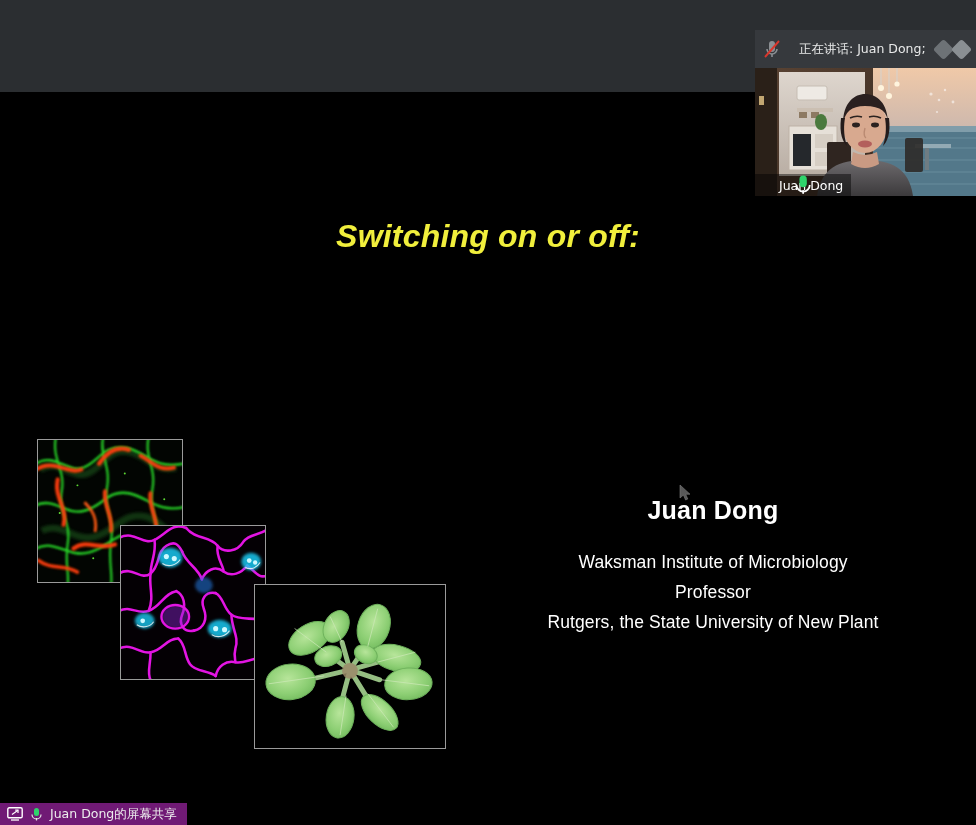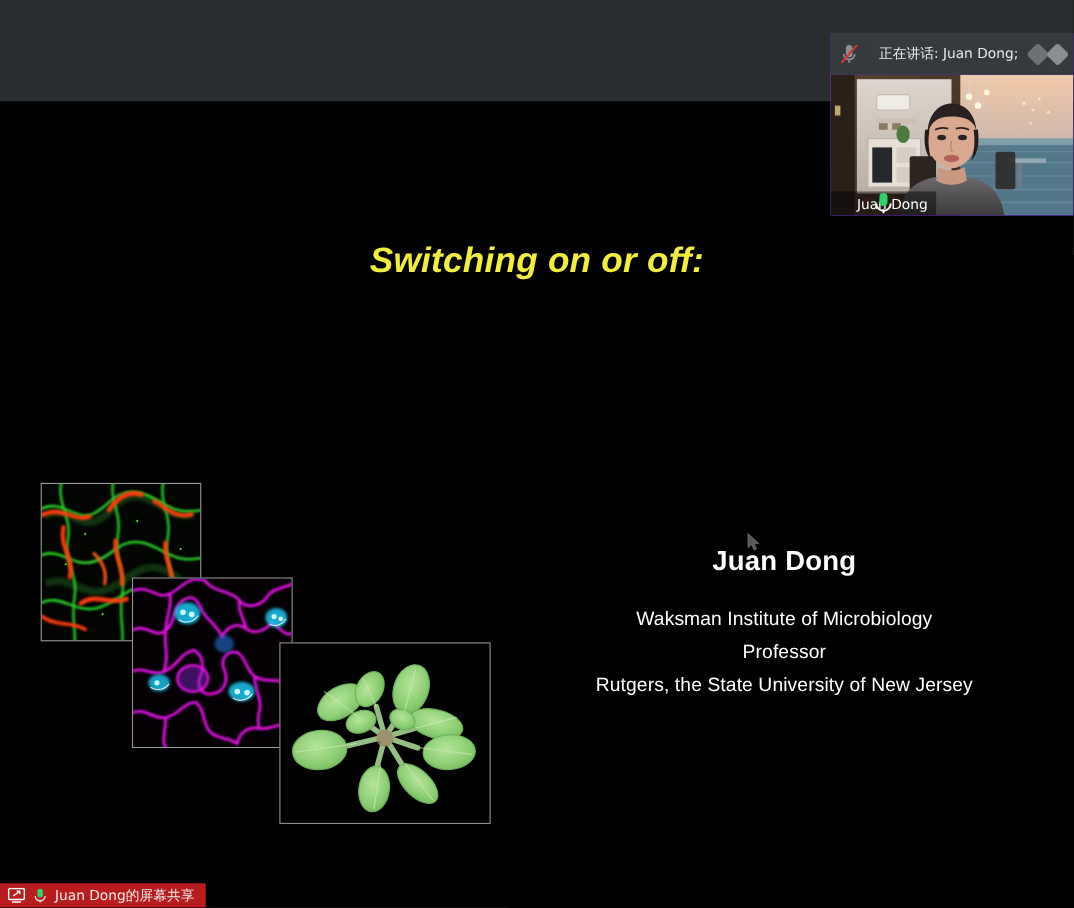--- a/index.html
+++ b/index.html
@@ -47,21 +47,21 @@
   .fig{position:absolute;border:1px solid #9a9a9a;box-sizing:border-box;background:#000;overflow:hidden;}
   #fig-conf1{left:37px;top:347px;width:146px;height:144px;}
   #fig-conf2{left:120px;top:433px;width:146px;height:155px;}
   #fig-plant{left:254px;top:492px;width:192px;height:165px;}
 
   .fig svg{display:block;width:100%;height:100%;}
 
   
   #video-panel{
     position:absolute;left:755px;top:30px;width:221px;height:166px;
-    background:#6d28d9;overflow:hidden;
+    background:#14532d;overflow:hidden;
   }
   #video-header{
     height:38px;background:#36393d;display:flex;align-items:center;
     padding:0 6px;box-sizing:border-box;gap:8px;
   }
   #video-header .divider{width:1px;height:20px;background:#5a5e62;}
   .mic-muted{width:22px;height:22px;position:relative;flex:0 0 auto;}
   .speaking-label{
     color:#e9eaea;font-size:12.5px;white-space:nowrap;flex:1 1 auto;
     font-family:"DejaVu Sans","Liberation Sans",sans-serif;
@@ -74,21 +74,21 @@
     position:absolute;left:0;bottom:0;height:22px;
     display:flex;align-items:center;gap:5px;padding:0 8px 0 6px;
     background:rgba(0,0,0,.45);
   }
   #name-chip .nm{color:#fff;font-size:12.5px;font-family:"DejaVu Sans","Liberation Sans",sans-serif;}
   .mic-on{width:13px;height:15px;flex:0 0 auto;}
 
   
   #status-pill{
     position:absolute;left:0;top:803px;height:22px;
-    background:#b91c1c;display:flex;align-items:center;gap:7px;
+    background:#701a75;display:flex;align-items:center;gap:7px;
     padding:0 10px 0 7px;
   }
   #status-pill .st-text{
     color:#eceded;font-size:12.5px;white-space:nowrap;
     font-family:"DejaVu Sans","Liberation Sans",sans-serif;
   }
   .share-ico{width:16px;height:14px;flex:0 0 auto;}
 
   
   #cursor{position:absolute;left:679px;top:484px;width:12px;height:18px;pointer-events:none;}
@@ -262,21 +262,21 @@
           <circle cx="96" cy="87" r="8" fill="#9b8a6a" opacity=".85"></circle>
         </g>
       </svg>
     </div>
 
     <div class="person">
       <div class="person-name">Juan Dong</div>
       <div class="person-lines">
         <div class="person-line">Waksman Institute of Microbiology</div>
         <div class="person-line">Professor</div>
-        <div class="person-line">Rutgers, the State University of New Jersey</div>
+        <div class="person-line">Rutgers, the State University of New Plant</div>
       </div>
     </div>
 
   </div>
 
   <div id="video-panel">
 
     <div id="video-header">
       <span class="mic-muted">
         <svg viewBox="0 0 22 22" width="22" height="22">

